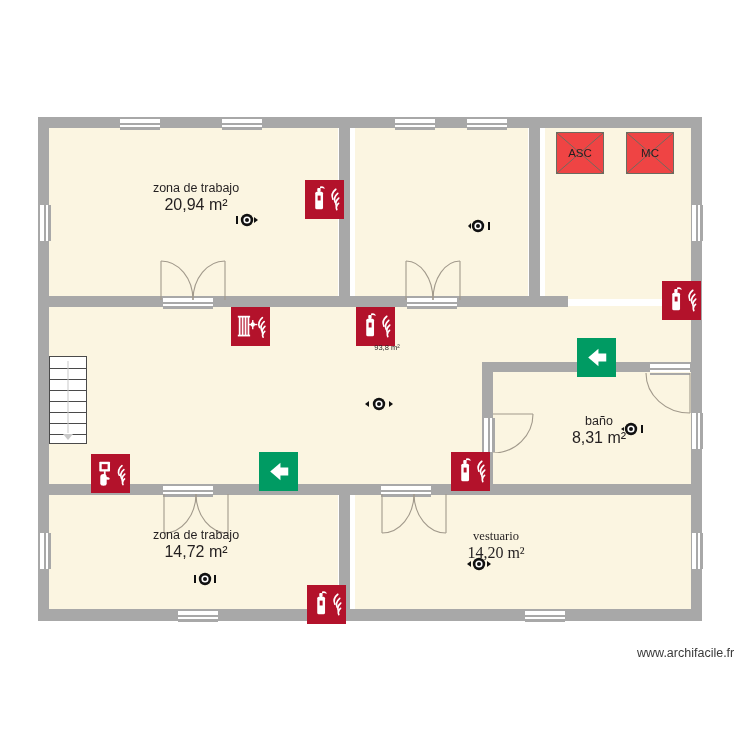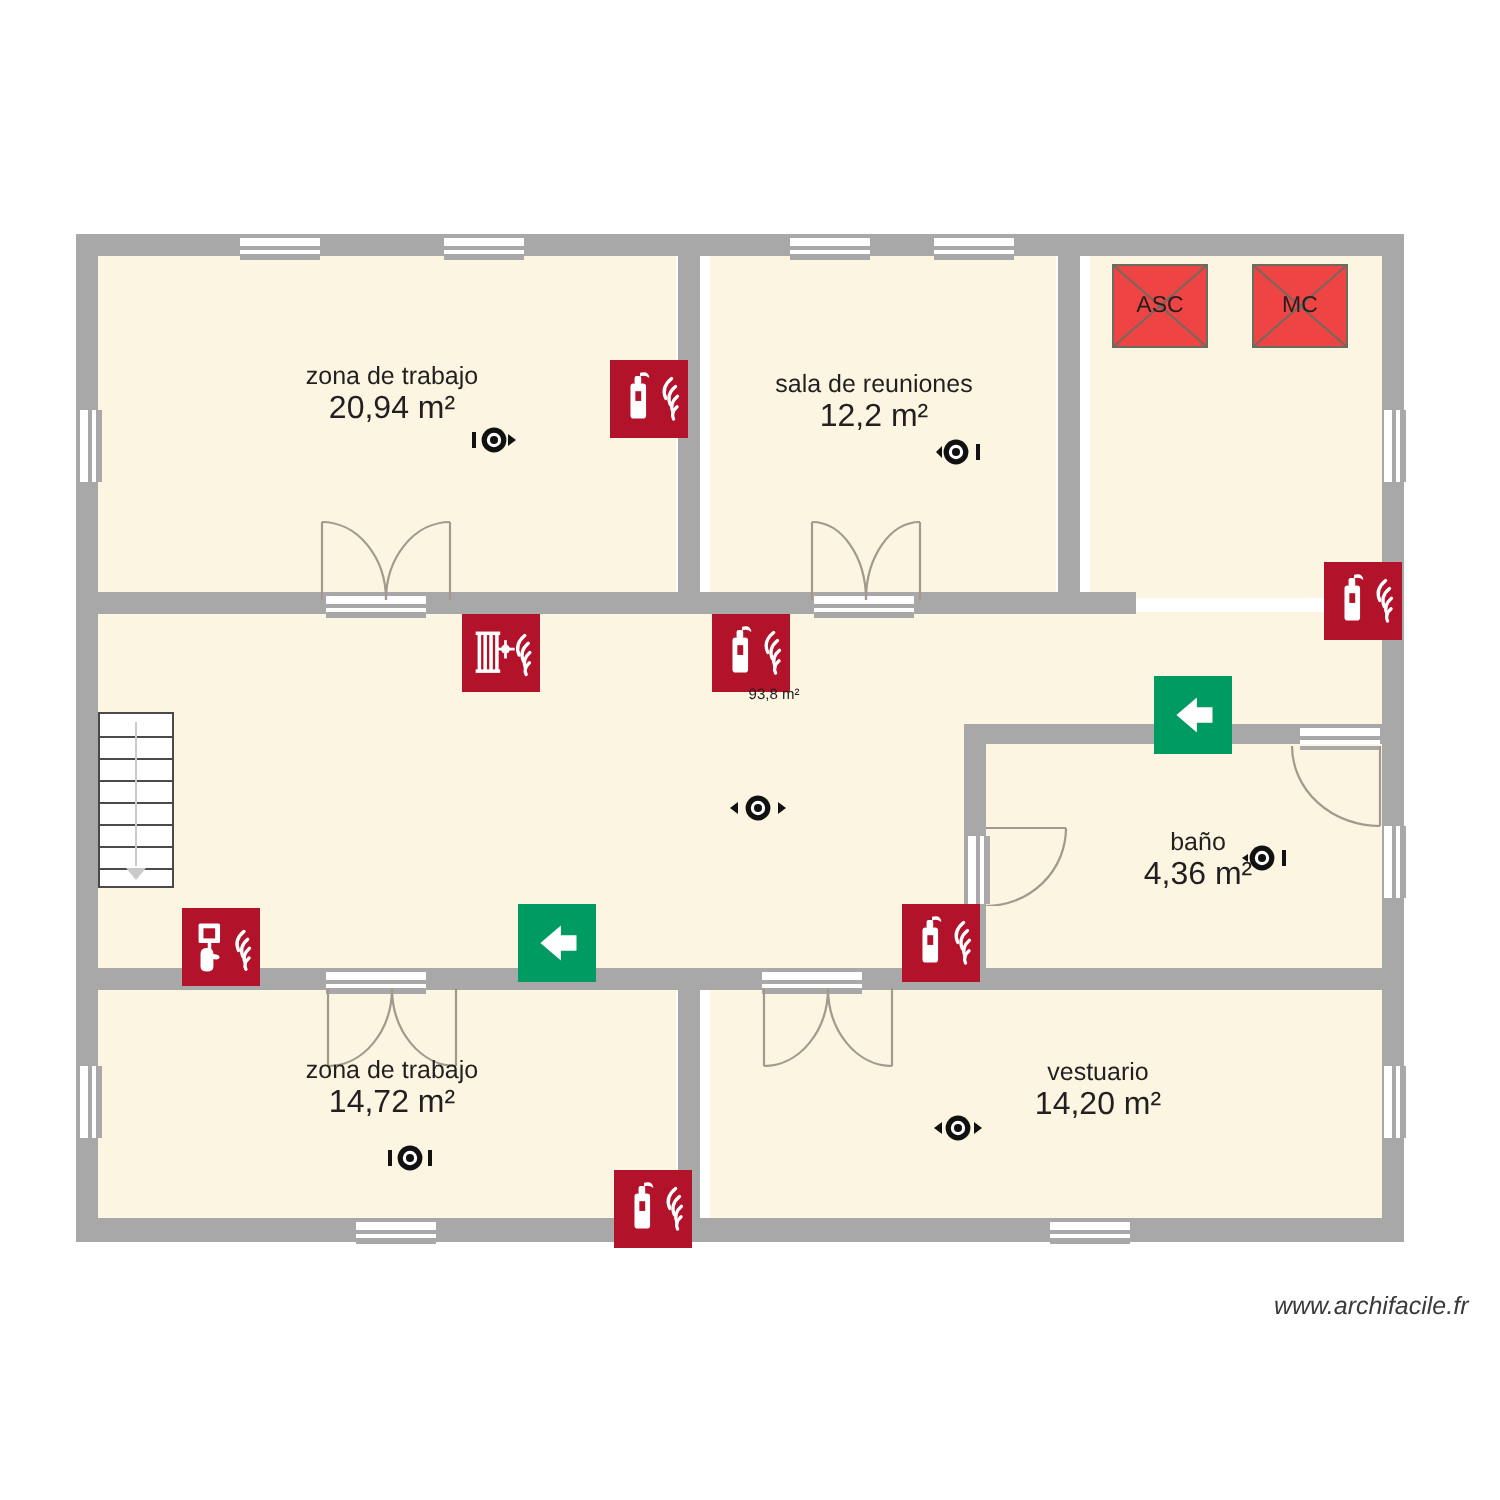--- a/index.html
+++ b/index.html
@@ -437,36 +437,32 @@
         </g>
       </svg>
     </div>
   </div>
 
   <div class="layer">
     <div class="rlabel" style="left:196px;top:198px;transform:translate(-50%,-50%);">
       <span class="nm">zona de trabajo</span>
       <span class="ar">20,94 m²</span>
     </div>
-    <div class="rlabel" style="left:437px;top:202px;transform:translate(-50%,-50%);">
-      <span class="nm">sala de reuniones</span>
-      <span class="ar">12,2 m²</span>
-    </div>
     <div class="rlabel small" style="left:387px;top:348px;transform:translate(-50%,-50%);">
       <span class="ar">93,8 m²</span>
     </div>
     <div class="rlabel" style="left:599px;top:431px;transform:translate(-50%,-50%);">
       <span class="nm">baño</span>
-      <span class="ar">4,36 m²</span>
+      <span class="ar">8,31 m²</span>
     </div>
     <div class="rlabel" style="left:196px;top:545px;transform:translate(-50%,-50%);">
       <span class="nm">zona de trabajo</span>
       <span class="ar">14,72 m²</span>
     </div>
-    <div class="rlabel" style="left:549px;top:546px;transform:translate(-50%,-50%);">
+    <div class="rlabel" style="left:496px;top:546px;transform:translate(-50%,-50%);font-family:Liberation Serif, serif;">
       <span class="nm">vestuario</span>
       <span class="ar">14,20 m²</span>
     </div>
   </div>
 
-  <div class="watermark" style="left:637px;top:646px;font-style:italic;">www.archifacile.fr</div>
+  <div class="watermark" style="left:637px;top:646px;">www.archifacile.fr</div>
 
 </div>
 
 </body></html>

